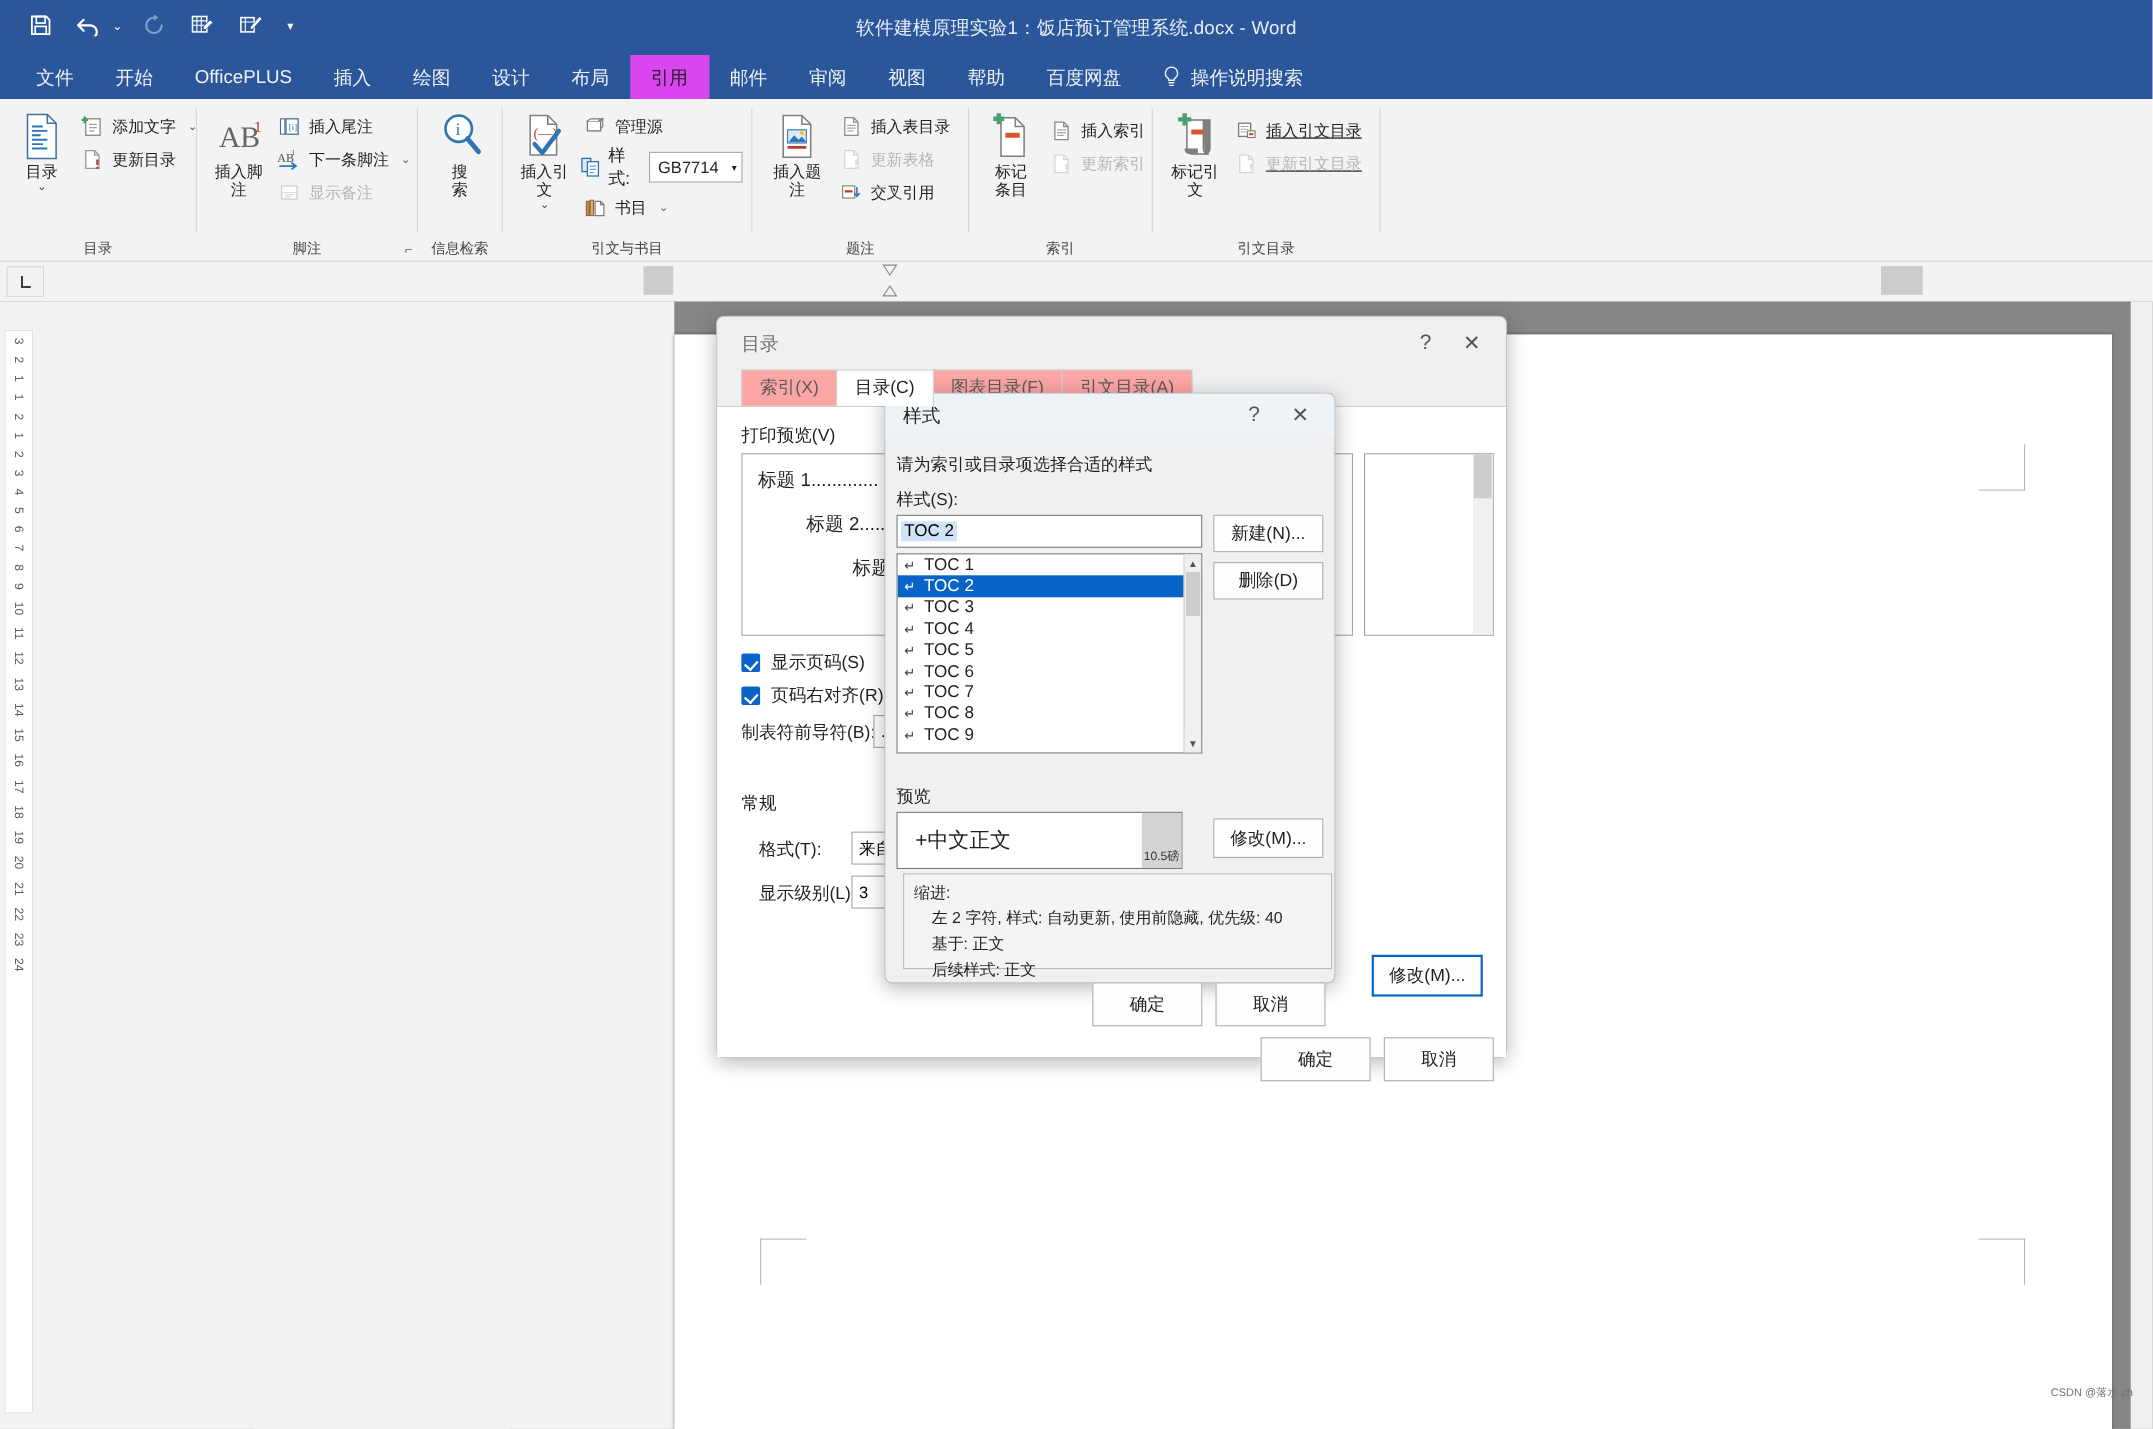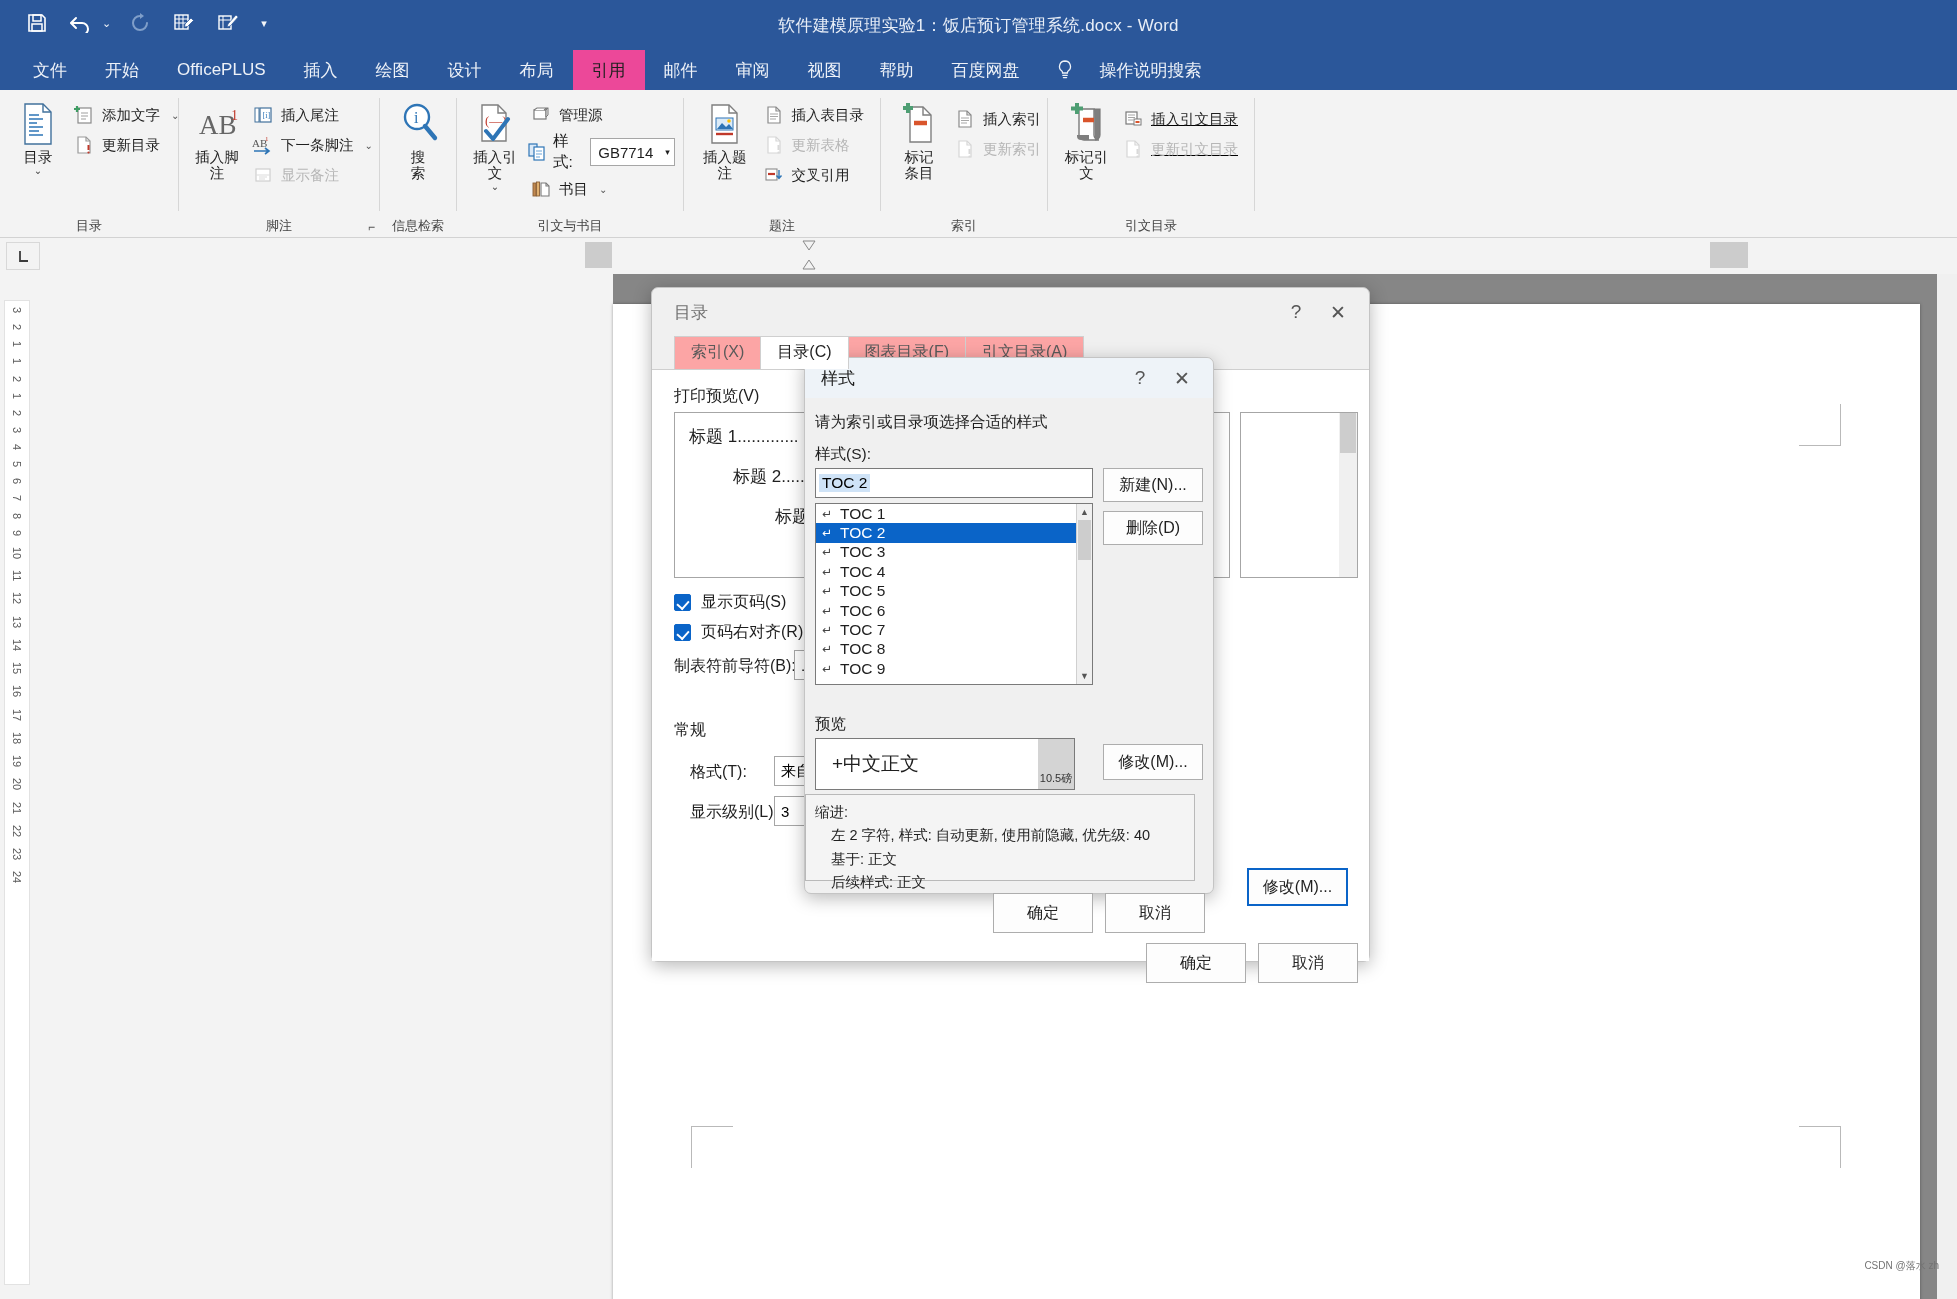--- a/index.html
+++ b/index.html
@@ -30,22 +30,22 @@
 
   
   .tabsbar {
     position:absolute; left:0; top:50px; width:1957px; height:40px;
     background:#2b579a; display:flex; align-items:center; padding-left:14px;
   }
   .tab {
     height:40px; padding:0 19px; display:flex; align-items:center;
     color:#eef2f8; font-size:17px; cursor:pointer; white-space:nowrap;
   }
-  .tab.active { background:#ec4899; color:#1f1f1f; }
-  .tellme { display:flex; align-items:center; gap:27px; padding:0 18px; height:40px; color:#eef2f8; font-size:17px; cursor:pointer;}
+  .tab.active { background:#d946ef; color:#1f1f1f; }
+  .tellme { display:flex; align-items:center; gap:10px; padding:0 18px; height:40px; color:#eef2f8; font-size:17px; cursor:pointer;}
   .bulb { width:16px; height:20px; }
 
   
   .ribbon {
     position:absolute; left:0; top:90px; width:1957px; height:148px;
     background:#f3f3f3; border-bottom:1px solid #d2d2d2;
     display:flex; align-items:stretch;
   }
   .grp { position:relative; display:flex; flex-direction:column; padding:5px 0 0 0; }
   .grp .gbody { flex:1; display:flex; align-items:flex-start; padding:4px 10px 0 10px; gap:4px; }
@@ -736,21 +736,21 @@
       <div class="btnx" style="position:absolute;left:298px;top:70px;width:100px;height:34px;">新建(N)...</div>
       <div class="btnx" style="position:absolute;left:298px;top:113px;width:100px;height:34px;">删除(D)</div>
 
       <div class="s-lbl" style="position:absolute;left:10px;top:316px;">预览</div>
       <div class="prevbox" style="position:absolute;left:10px;top:340px;width:260px;height:52px;">
         <span class="ptext">+中文正文</span>
         <span class="ptag">10.5磅</span>
       </div>
       <div class="btnx" style="position:absolute;left:298px;top:346px;width:100px;height:36px;">修改(M)...</div>
 
-      <div class="descbox" style="position:absolute;left:0;top:396px;width:390px;height:87px;">
+      <div class="descbox" style="position:absolute;left:16px;top:396px;width:390px;height:87px;">
         <div>缩进:</div>
         <div class="ind">左  2 字符, 样式: 自动更新, 使用前隐藏, 优先级: 40</div>
         <div class="ind">基于: 正文</div>
         <div class="ind">后续样式: 正文</div>
       </div>
 
       <div class="btnx" style="position:absolute;left:188px;top:495px;width:100px;height:40px;">确定</div>
       <div class="btnx" style="position:absolute;left:300px;top:495px;width:100px;height:40px;">取消</div>
     </div>
   </div>

